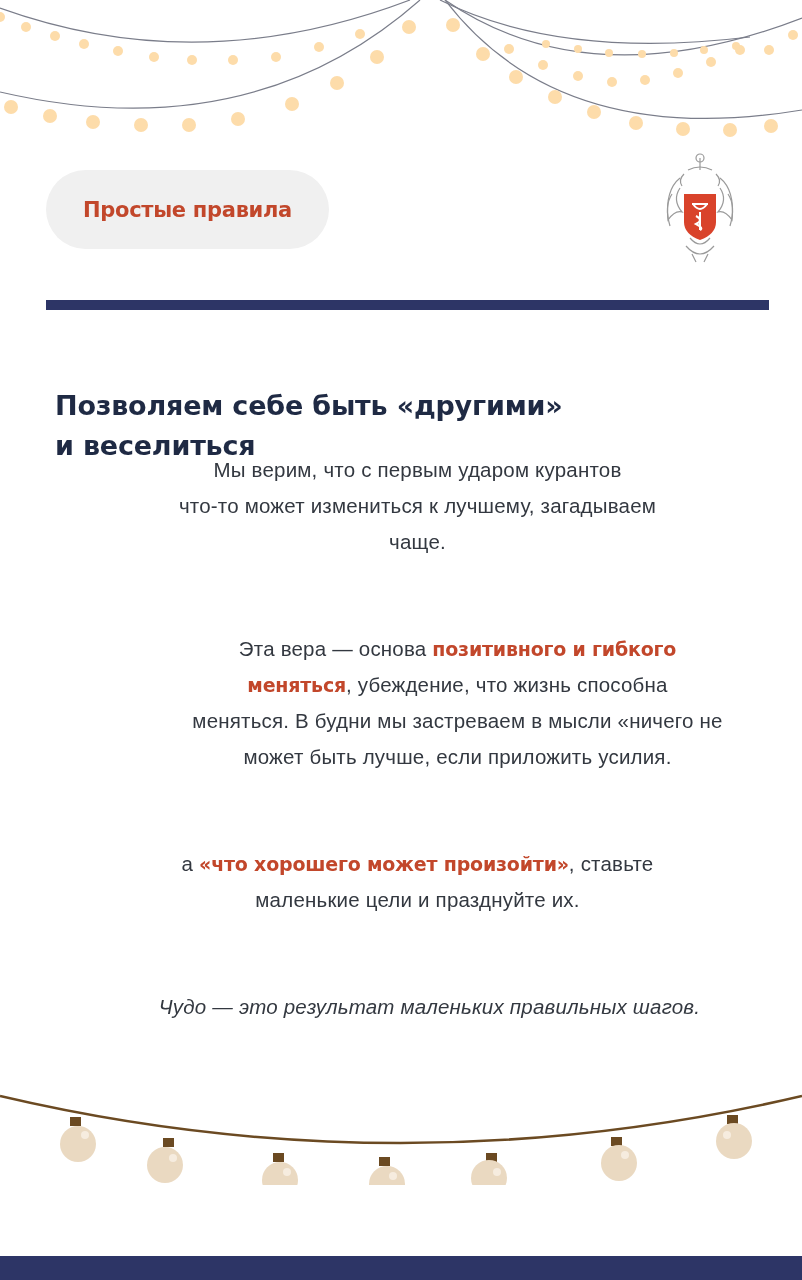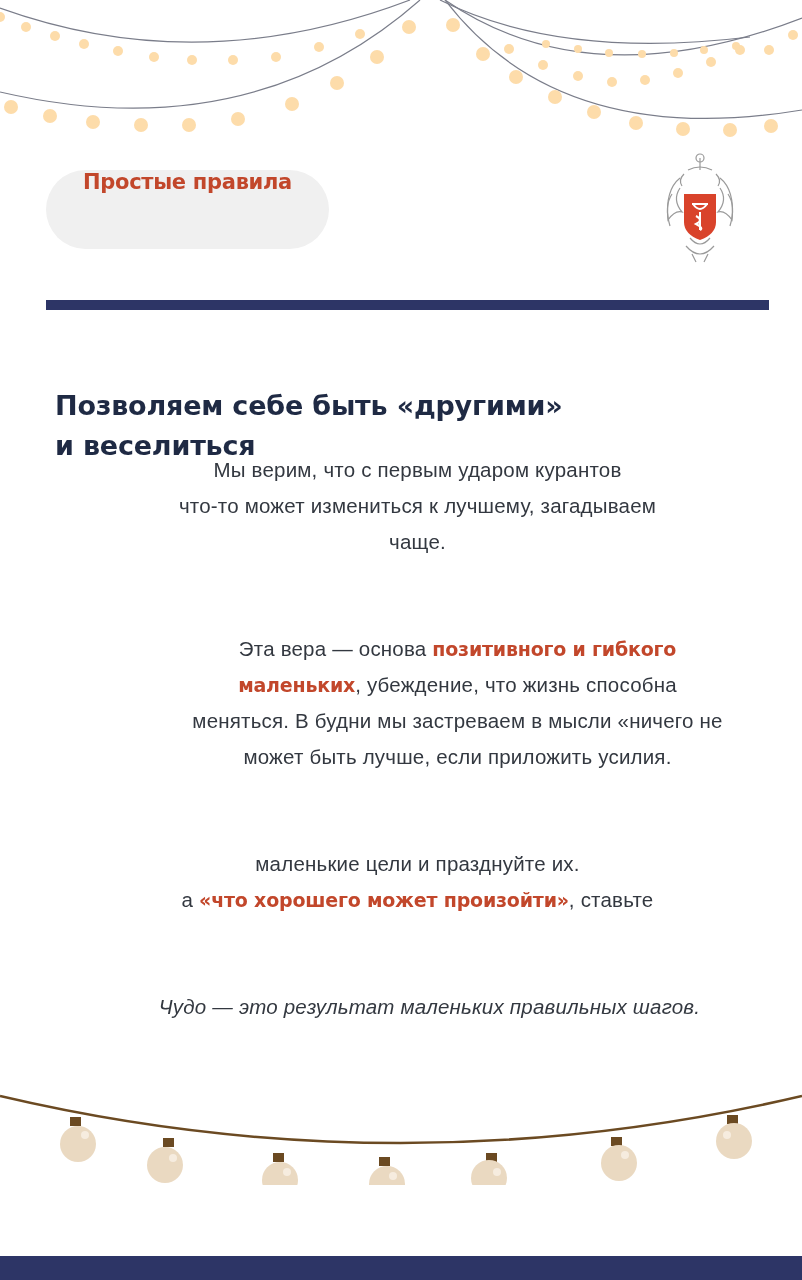--- a/index.html
+++ b/index.html
@@ -7,21 +7,21 @@
     width: 802px; height: 1280px; position: relative; overflow: hidden;
     background: #ffffff;
     font-family: "DejaVu Sans", sans-serif;
   }
   .garland-top { position: absolute; left: 0; top: 0; width: 802px; height: 150px; }
   .garland-bottom { position: absolute; left: 0; top: 1085px; width: 802px; height: 100px; }
 
   .tag-pill {
     position: absolute; left: 46px; top: 170px; width: 283px; height: 79px;
     border-radius: 40px; background: #f0f0f0;
-    display: flex; justify-content: center;
+    display: flex; align-items: center; justify-content: center;
   }
   .tag-pill span {
     color: #c2472b; font-weight: bold; font-size: 21px;
     font-family: "DejaVu Sans", sans-serif; letter-spacing: -0.3px;
   }
   .emblem { position: absolute; left: 660px; top: 150px; width: 80px; height: 118px; }
 
   .divider {
     position: absolute; left: 46px; top: 300px; width: 723px; height: 10px;
     background: #2d3566;
@@ -145,28 +145,28 @@
 </div>
 
 <div class="body-text p1">
   <div>Мы верим, что с первым ударом курантов</div>
   <div>что-то может измениться к лучшему, загадываем</div>
   <div>чаще.</div>
 </div>
 
 <div class="body-text p2">
   <div><span>Эта вера — основа </span><b>позитивного и гибкого</b></div>
-  <div><b>маленьких</b><span>, убеждение, что жизнь способна</span></div>
+  <div><b>меняться</b><span>, убеждение, что жизнь способна</span></div>
   <div>меняться. В будни мы застреваем в мысли «ничего не</div>
   <div>может быть лучше, если приложить усилия.</div>
 </div>
 
 <div class="body-text p3">
+  <div><span>а </span><b>«что хорошего может произойти»</b><span>, ставьте</span></div>
   <div>маленькие цели и празднуйте их.</div>
-  <div><span>а </span><b>«что хорошего может произойти»</b><span>, ставьте</span></div>
 </div>
 
 <div class="body-text p4">Чудо — это результат маленьких правильных шагов.</div>
 
 <svg class="garland-bottom" viewBox="0 1085 802 100">
   <path d="M0,1096 Q400,1190 802,1096" fill="none" stroke="#6b4a22" stroke-width="2.5"></path>
   <g>
     <g>
         <rect x="70" y="1117" width="11" height="9" fill="#6b4a22"></rect>
         <circle cx="78" cy="1144" r="18" fill="#ead9c1"></circle>

